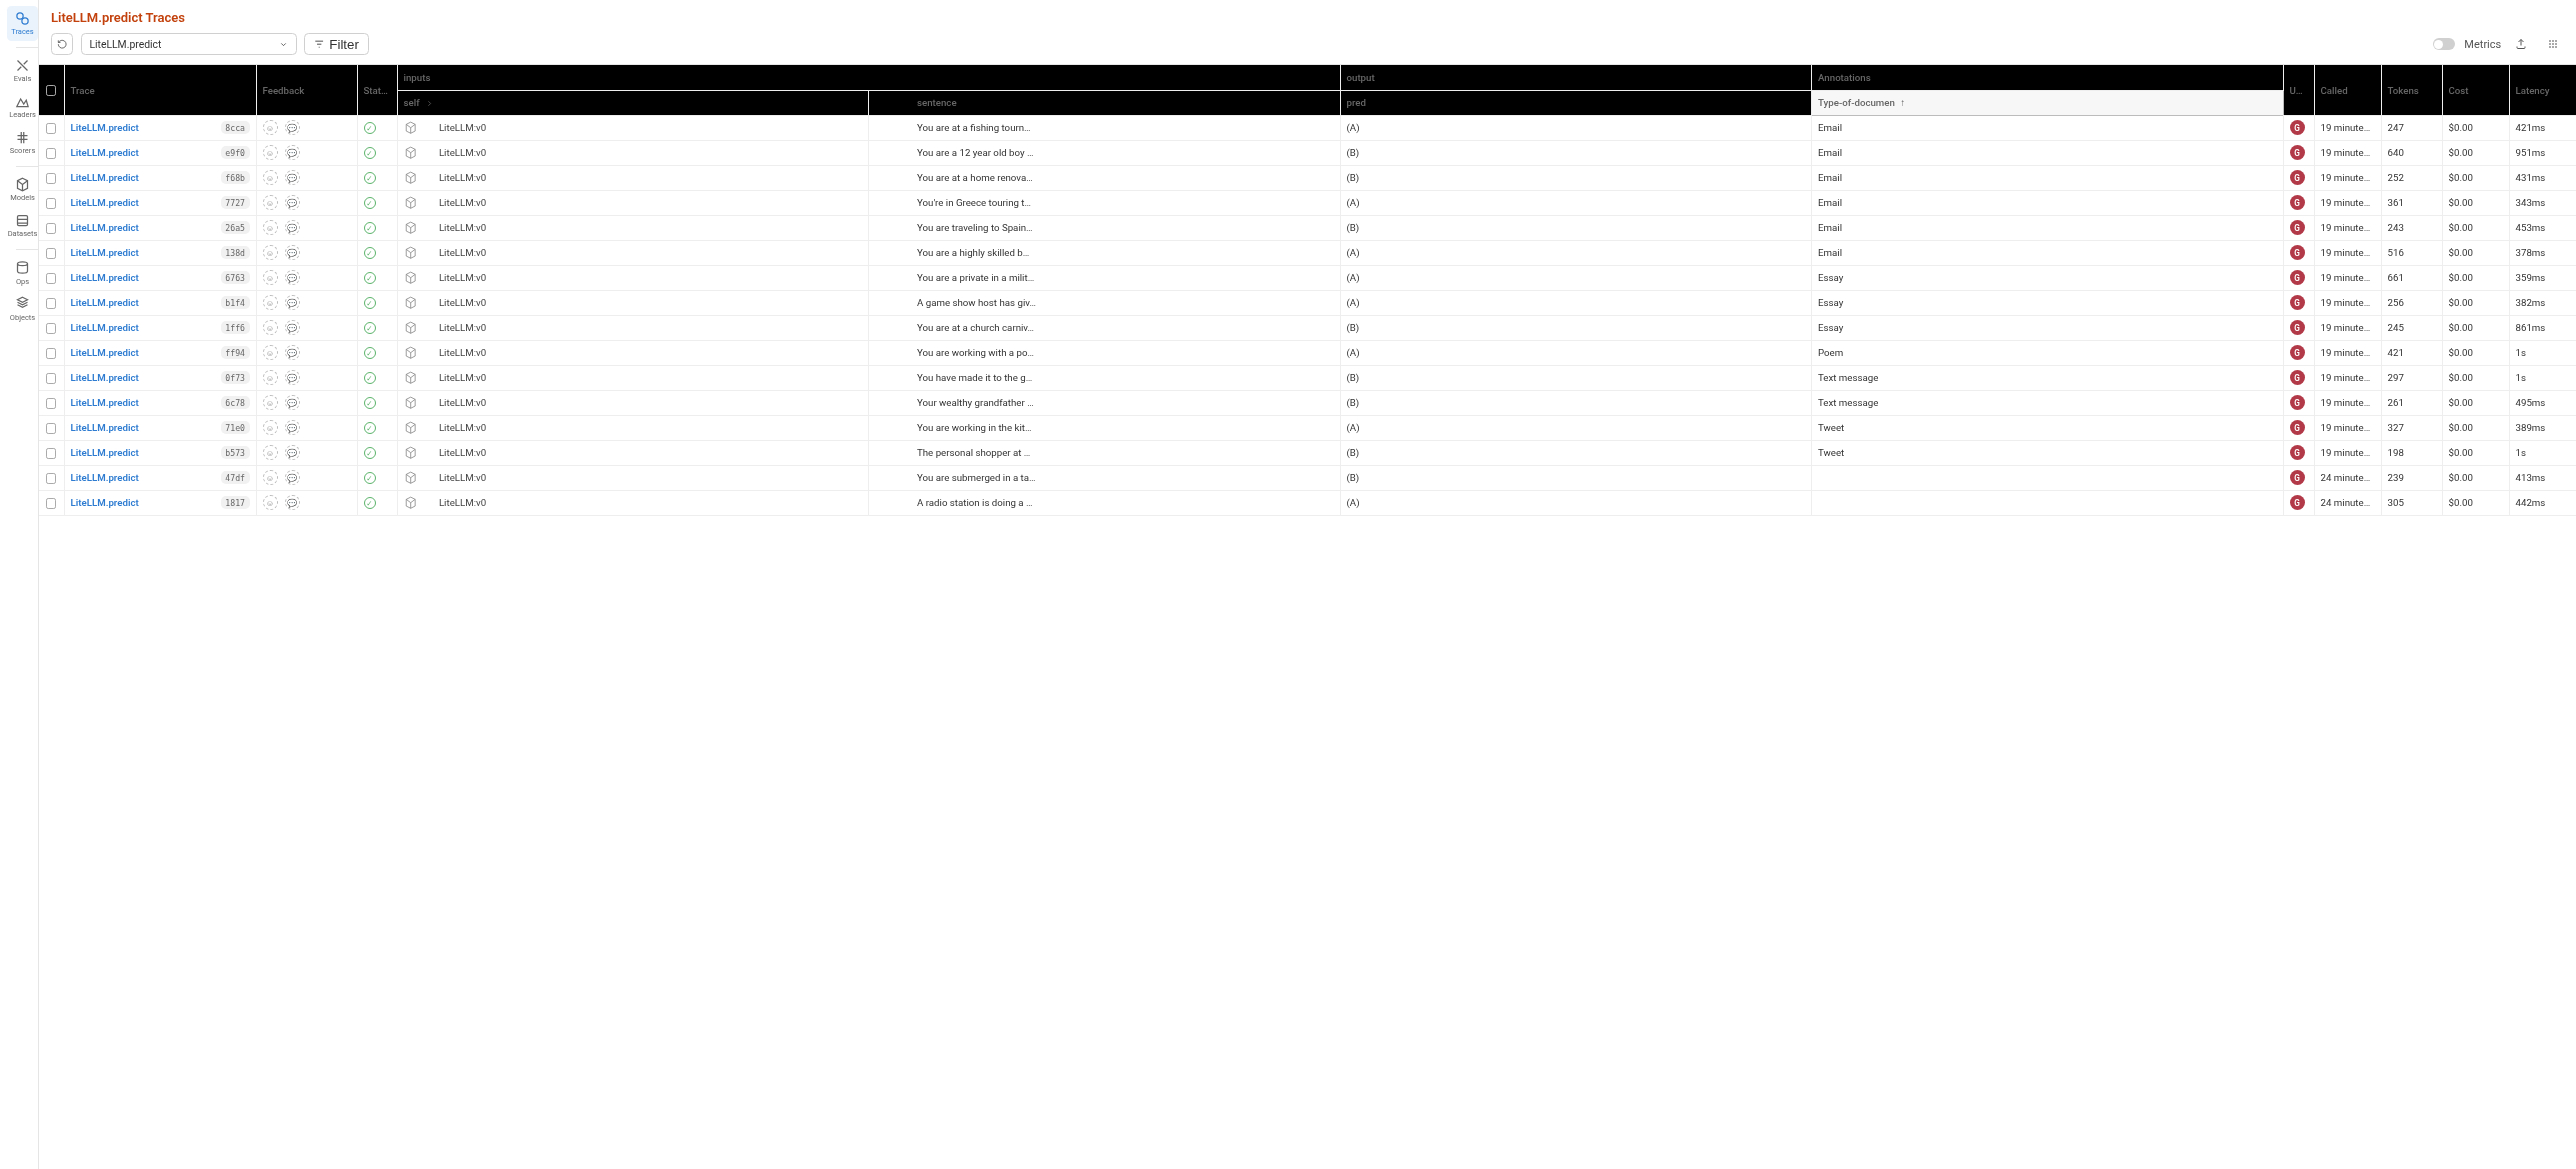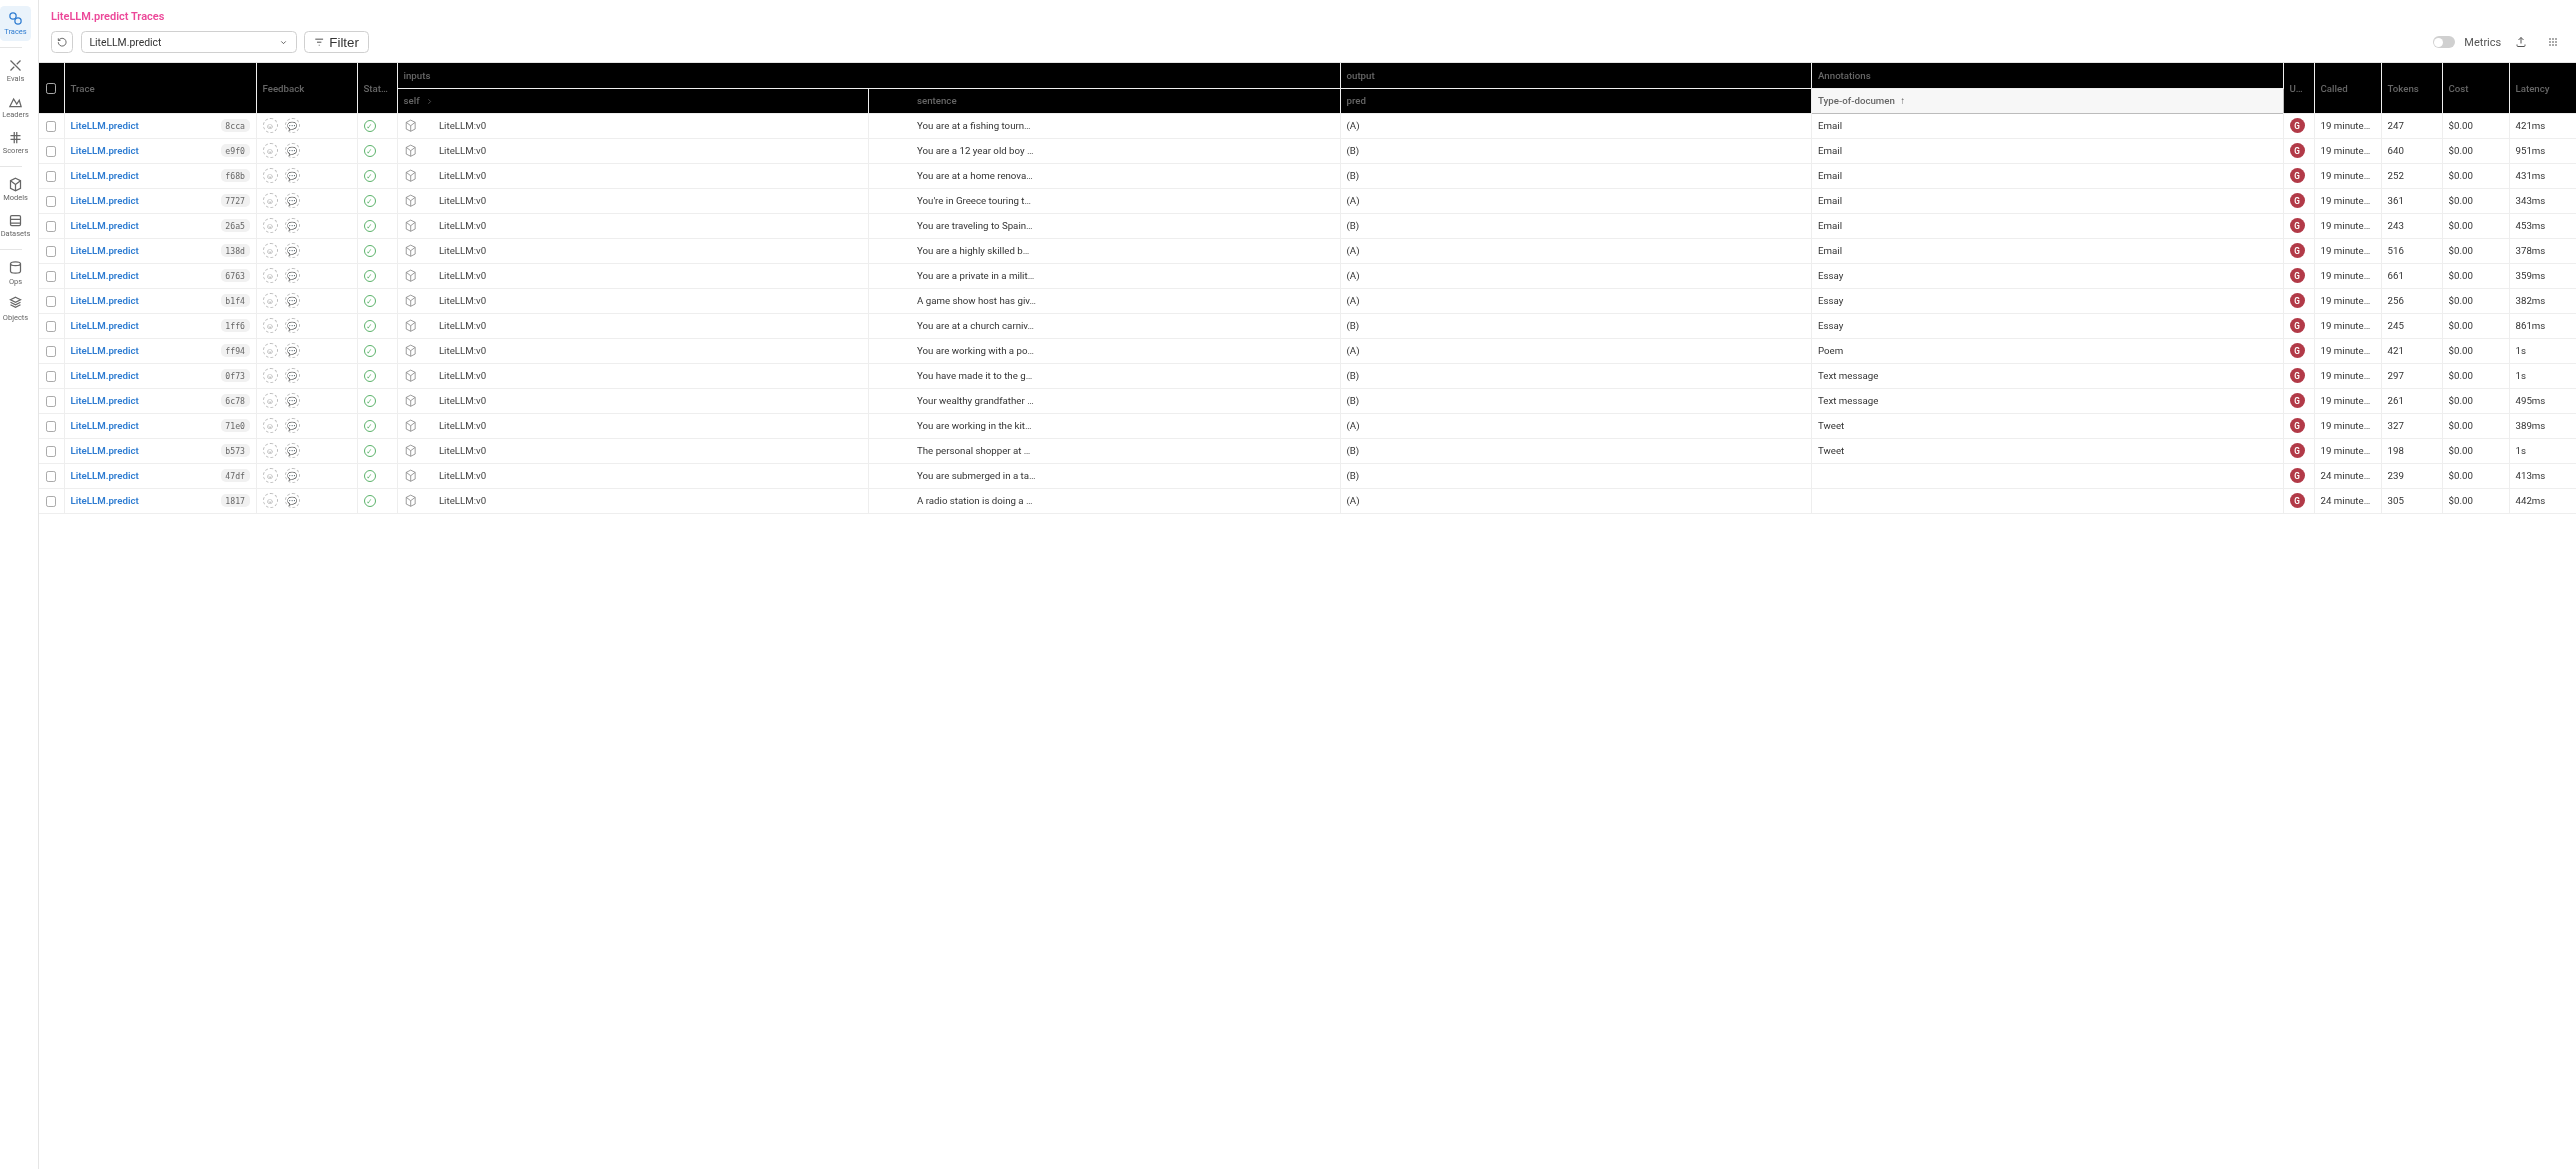--- a/index.html
+++ b/index.html
@@ -1,29 +1,29 @@
 <!DOCTYPE html>
 <html style="font-size:12px"><head>
 <meta charset="utf-8">
 <style>
 * { box-sizing: border-box; margin: 0; padding: 0; }
 body { font-family: -apple-system, BlinkMacSystemFont, "Segoe UI", Roboto, sans-serif; font-size: 10.4px; color: #333; background: #fff; }
 
 .app { display: flex; height: 100vh; }
 
-.sidebar { width: 39px; border-right: 0.7px solid #e5e5e5; display: flex; flex-direction: column; align-items: flex-start; padding-top: 6px; gap: 1.5px; }
+.sidebar { width: 39px; border-right: 0.7px solid #e5e5e5; display: flex; flex-direction: column; align-items: flex-end; padding-top: 6px; gap: 1.5px; }
 .sidebar-item { width: 31px; display: flex; flex-direction: column; align-items: center; padding: 4.5px 0; cursor: pointer; border-radius: 4.5px; font-size: 7.5px; color: #666; }
 .sidebar-item.active { color: #2e7cd1; background: #eaf3fb; }
 .sidebar-item svg { width: 15px; height: 15px; margin-bottom: 1.5px; }
 .sidebar-sep { width: 22.4px; height: 0.7px; background: #e5e5e5; margin: 4.5px 0; }
 
 .main { flex: 1; display: flex; flex-direction: column; min-width: 0; }
 
 .header { padding: 10.4px 12px 7.5px; }
-.header h1 { font-size: 11px; font-weight: 600; color: #ec4899; }
+.header h1 { font-size: 13px; font-weight: 600; color: #c2410c; }
 
 .toolbar { display: flex; align-items: center; padding: 0 12px 9px; gap: 7.5px; }
 .icon-btn { width: 22.4px; height: 22.4px; border: 0.7px solid #d0d0d0; border-radius: 4.5px; background: #fff; display: inline-flex; align-items: center; justify-content: center; cursor: pointer; color: #555; }
 .icon-btn.borderless { border: none; }
 .select { flex: 0 0 216px; height: 22.4px; border: 0.7px solid #d0d0d0; border-radius: 4.5px; background: #fff; display: flex; align-items: center; padding: 0 7.5px; justify-content: space-between; cursor: pointer; color: #333; }
 .filter-btn { height: 22.4px; border: 0.7px solid #d0d0d0; border-radius: 4.5px; background: #fff; display: inline-flex; align-items: center; padding: 0 9px; gap: 4.5px; cursor: pointer; color: #333; }
 .toolbar-right { margin-left: auto; display: flex; align-items: center; gap: 9px; }
 .toggle { width: 22.4px; height: 12px; border-radius: 6px; background: #d0d0d0; position: relative; cursor: pointer; }
 .toggle::after { content: ""; position: absolute; left: 1.5px; top: 1.5px; width: 9px; height: 9px; border-radius: 50%; background: #fff; }
 .metrics-label { font-size: 11px; color: #555; }

